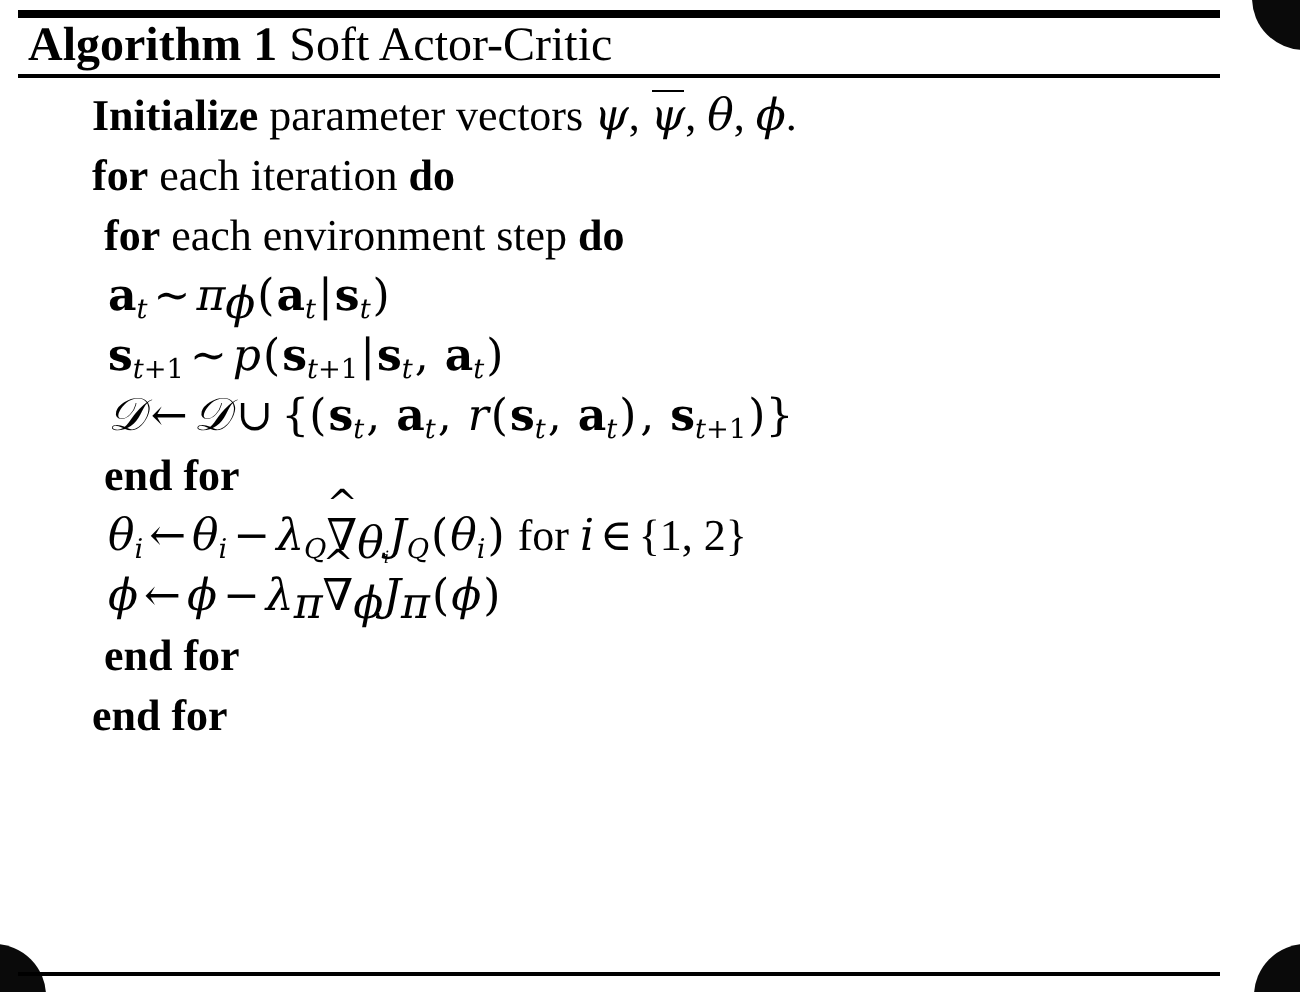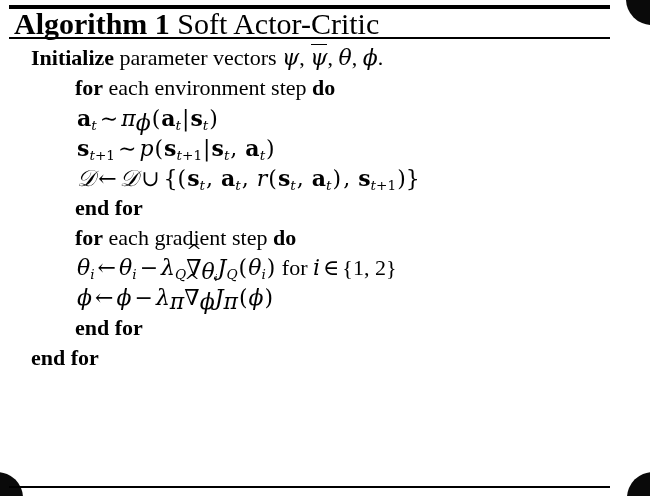--- a/index.html
+++ b/index.html
@@ -56,21 +56,21 @@
   }
   .rule-top    { top: 5px;   height: 4px; }
   .rule-title  { top: 37px;  height: 2px; }
   .rule-bottom { top: 486px; height: 2px; }
 
   
   .algo-title {
     position: absolute;
     left: 14px;
     top: 10px;
-    font-size: 30px;
+    font-size: 24px;
     line-height: 27px;
     white-space: nowrap;
   }
   .algo-title .kw {
     font-weight: bold;
   }
 
   
   .algo-body {
     position: absolute;
@@ -78,23 +78,23 @@
     top: 43px;
     width: 650px;
   }
   .line {
     position: relative;
     height: 30px;
     font-size: 22px;
     line-height: 30px;
     white-space: nowrap;
   }
-  .ind0 { padding-left: 31px; }
-  .ind1 { padding-left: 75px; }
-  .ind2 { padding-left: 77px; }
+  .ind0 { padding-left: 46px; }
+  .ind1 { padding-left: 52px; }
+  .ind2 { padding-left: 54px; }
 
   .kw { font-weight: bold; }
 
   
   .math {
     font-family: "DejaVu Serif", "Liberation Serif", serif;
     font-style: italic;
     font-size: 22px;
   }
   .mathup {
@@ -171,32 +171,32 @@
   <div class="rule rule-top"></div>
   <div class="rule rule-title"></div>
   <div class="rule rule-bottom"></div>
 
   <div class="algo-title"><span class="kw">Algorithm 1</span><span> </span><span>Soft Actor-Critic</span></div>
 
   <div class="algo-body">
 
     <div class="line ind0"><span class="kw">Initialize</span><span> parameter vectors </span><span class="math">ψ</span><span class="txt">,&nbsp;</span><span class="math overbar">ψ</span><span class="txt">,&nbsp;</span><span class="math">θ</span><span class="txt">,&nbsp;</span><span class="math">ϕ</span><span class="txt">.</span></div>
 
+    <div class="line ind0"><span class="kw">for</span><span> each iteration </span><span class="kw">do</span></div>
 
     <div class="line ind1"><span class="kw">for</span><span> each environment step </span><span class="kw">do</span></div>
 
     <div class="line ind2"><span class="math"><span class="vec">a</span><sub>t</sub><span class="op">∼</span><span class="math">π</span><sub><span class="math">ϕ</span></sub><span class="opn">(</span><span class="vec">a</span><sub>t</sub><span class="opn">|</span><span class="vec">s</span><sub>t</sub><span class="opn">)</span></span></div>
 
     <div class="line ind2"><span class="math"><span class="vec">s</span><sub>t<span class="mathup">+1</span></sub><span class="op">∼</span><span class="math">p</span><span class="opn">(</span><span class="vec">s</span><sub>t<span class="mathup">+1</span></sub><span class="opn">|</span><span class="vec">s</span><sub>t</sub><span class="opn">,</span>&nbsp;<span class="vec">a</span><sub>t</sub><span class="opn">)</span></span></div>
 
     <div class="line ind2"><span class="math"><span class="cal">𝒟</span><span class="op">←</span><span class="cal">𝒟</span><span class="op">∪</span><span class="opn">{(</span><span class="vec">s</span><sub>t</sub><span class="opn">,</span>&nbsp;<span class="vec">a</span><sub>t</sub><span class="opn">,</span>&nbsp;<span class="math">r</span><span class="opn">(</span><span class="vec">s</span><sub>t</sub><span class="opn">,</span>&nbsp;<span class="vec">a</span><sub>t</sub><span class="opn">)</span><span class="opn">,</span>&nbsp;<span class="vec">s</span><sub>t<span class="mathup">+1</span></sub><span class="opn">)}</span></span></div>
 
     <div class="line ind1"><span class="kw">end for</span></div>
 
-    <div class="line ind1"><span class="kw">for</span><span> each gradient step </span><span class="kw">do</span></div>
 
 
     <div class="line ind2"><span class="math"><span class="math">θ</span><sub>i</sub><span class="op">←</span><span class="math">θ</span><sub>i</sub><span class="op">−</span><span class="math">λ</span><sub>Q</sub><span class="hatted mathup">∇</span><sub><span class="math">θ</span><sub>i</sub></sub><span class="math">J</span><sub>Q</sub><span class="opn">(</span><span class="math">θ</span><sub>i</sub><span class="opn">)</span></span><span class="txt"> for </span><span class="math">i</span><span class="op">∈</span><span class="txt">{1, 2}</span></div>
 
     <div class="line ind2"><span class="math"><span class="math">ϕ</span><span class="op">←</span><span class="math">ϕ</span><span class="op">−</span><span class="math">λ</span><sub><span class="math">π</span></sub><span class="hatted mathup">∇</span><sub><span class="math">ϕ</span></sub><span class="math">J</span><sub><span class="math">π</span></sub><span class="opn">(</span><span class="math">ϕ</span><span class="opn">)</span></span></div>
 
 
     <div class="line ind1"><span class="kw">end for</span></div>
 
     <div class="line ind0"><span class="kw">end for</span></div>

